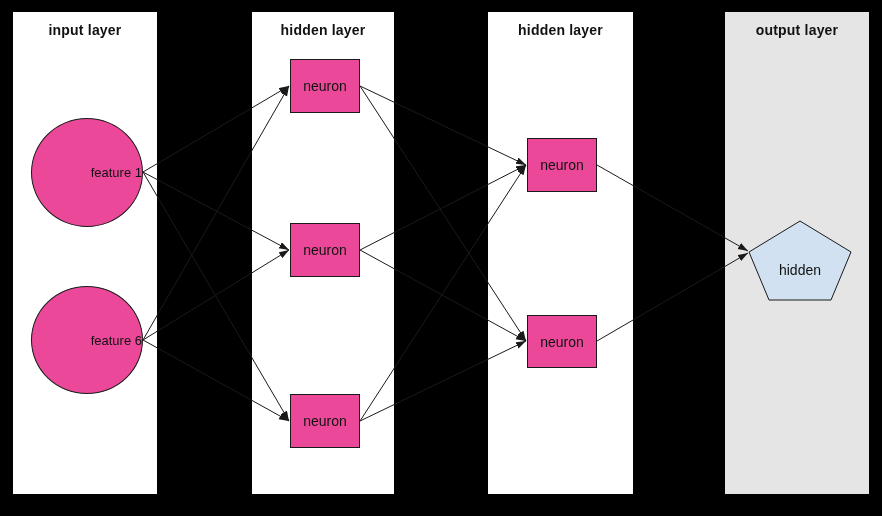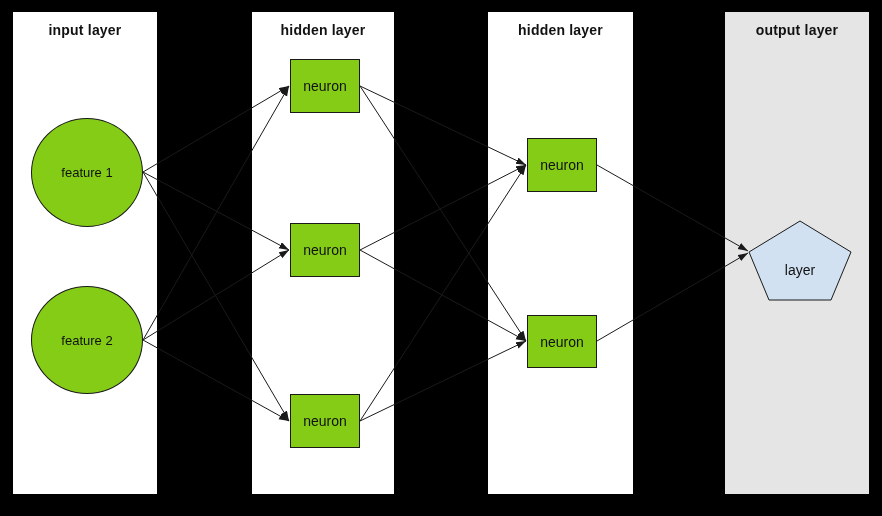--- a/index.html
+++ b/index.html
@@ -7,25 +7,25 @@
     position:relative;width:882px;height:516px;background:#000;overflow:hidden;
     font-family:"Liberation Sans","DejaVu Sans",sans-serif;
   }
   .panel{position:absolute;top:12px;height:482px;background:#fff;}
   .panel.blue{background:#e5e5e5;}
   .panel-title{
     position:absolute;top:10px;left:0;width:100%;text-align:center;
     font-size:14px;font-weight:bold;color:#111;letter-spacing:0.2px;
   }
   .node{
-    position:absolute;box-sizing:border-box;border:1px solid #1a1a1a;background:#84cc16;
+    position:absolute;box-sizing:border-box;border:1px solid #1a1a1a;background:#ec4899;
     display:flex;align-items:center;justify-content:center;
     font-size:14px;color:#111;z-index:1;
   }
-  .node.circle{border-radius:50%;font-size:13px;}
+  .node.circle{border-radius:50%;font-size:13px;justify-content:flex-end;}
   #edges{position:absolute;left:0;top:0;z-index:2;pointer-events:none;}
   #edges line, #edges polygon.pent{stroke:#1a1a1a;stroke-width:1;}
   #edges polygon.pent{fill:#d2e1f1;}
   .pent-label{
     position:absolute;left:760px;top:262px;width:80px;text-align:center;
     font-size:14px;color:#111;z-index:3;
   }
   
   #p-input {left:13px; width:144px;}
   #p-hidden1{left:252px;width:142px;}
@@ -55,21 +55,21 @@
     <div class="panel-title">hidden layer</div>
   </div>
   <div class="panel blue" id="p-output">
     <div class="panel-title">output layer</div>
   </div>
 
   <div class="node circle" id="n-f1">
     <span>feature 1</span>
   </div>
   <div class="node circle" id="n-f2">
-    <span>feature 2</span>
+    <span>feature 6</span>
   </div>
   <div class="node" id="n-h1a">
     <span>neuron</span>
   </div>
   <div class="node" id="n-h1b">
     <span>neuron</span>
   </div>
   <div class="node" id="n-h1c">
     <span>neuron</span>
   </div>
@@ -100,15 +100,15 @@
     <line x1="360" y1="86" x2="526" y2="341" marker-end="url(#arrow)"></line>
     <line x1="360" y1="250" x2="526" y2="165" marker-end="url(#arrow)"></line>
     <line x1="360" y1="250" x2="526" y2="341" marker-end="url(#arrow)"></line>
     <line x1="360" y1="421" x2="526" y2="165" marker-end="url(#arrow)"></line>
     <line x1="360" y1="421" x2="526" y2="341" marker-end="url(#arrow)"></line>
 
     <line x1="597" y1="165" x2="748" y2="251" marker-end="url(#arrow)"></line>
     <line x1="597" y1="341" x2="748" y2="253" marker-end="url(#arrow)"></line>
   </svg>
 
-  <div class="pent-label">layer</div>
+  <div class="pent-label">hidden</div>
 
 </div>
 
 </body></html>

